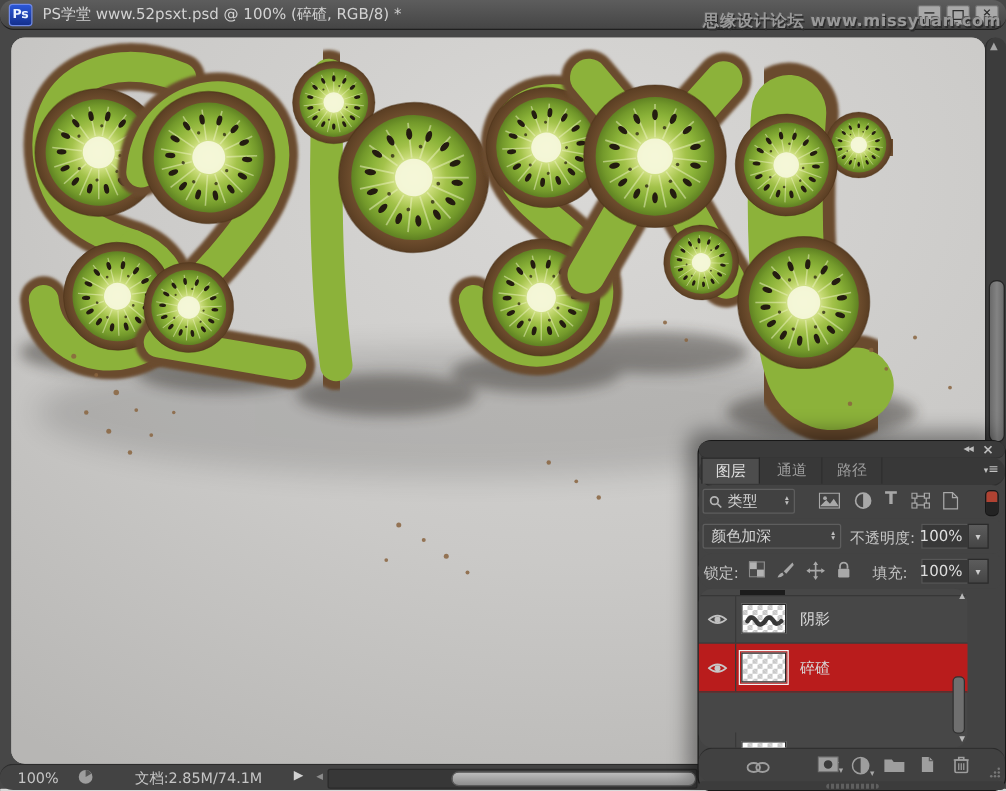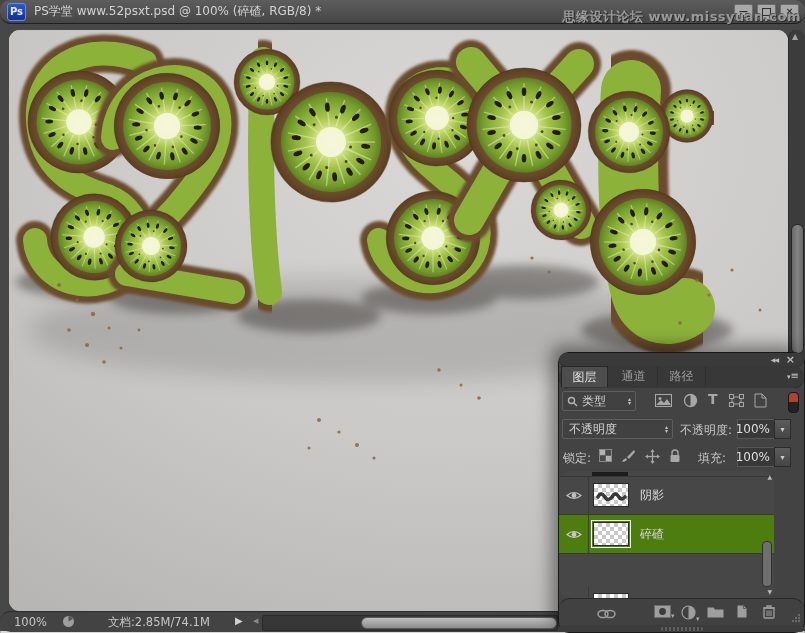--- a/index.html
+++ b/index.html
@@ -65,21 +65,21 @@
     display:flex;align-items:center;justify-content:center;}
   .plabel{position:absolute;color:#c6c6c6;}
   .ficon{position:absolute;top:6px;}
   .toggle{position:absolute;left:229px;top:4px;width:9px;height:19px;border-radius:4px;
     background:linear-gradient(#b04232 0 46%,#232323 46%);border:1px solid #171717;}
 
   .list{left:0;top:118px;width:215px;height:127px;background:#474747;overflow:hidden;}
   .sliver{position:absolute;left:0;top:0;width:245px;height:5px;border-bottom:1px solid #373737;}
   .lrow{position:absolute;left:0;width:245px;height:38px;border-bottom:1px solid #393939;
     display:flex;align-items:center;}
-  .lrow.sel{background:#4d7c0f;}
+  .lrow.sel{background:#b91c1c;}
   .eyecol{width:29px;height:100%;border-right:1px solid #393939;display:flex;
     align-items:center;justify-content:center;flex:none;}
   .thumbwrap{margin-left:4px;flex:none;position:relative;}
   .checker{width:34px;height:22px;border:1px solid #2a2a2a;background-color:#fff;
     background-image:linear-gradient(45deg,#c9c9c9 25%,transparent 25%,transparent 75%,#c9c9c9 75%),
                      linear-gradient(45deg,#c9c9c9 25%,#ffffff 25%,#ffffff 75%,#c9c9c9 75%);
     background-size:8px 8px;background-position:0 0,4px 4px;position:relative;}
   .sel .checker{outline:1px solid #f2f2f2;outline-offset:1px;}
   .lname{margin-left:11px;color:#d8d8d8;}
   .lscroll{position:absolute;right:2px;top:2px;width:9px;height:122px;}
@@ -373,21 +373,21 @@
       <span class="ficon" style="left:195px;top:5px;">
         <svg width="13" height="15">
             <path d="M1,1 h7 l4,4 v9 h-11 z" fill="none" stroke="#a8a8a8"></path>
             <path d="M8,1 v4 h4" fill="none" stroke="#a8a8a8"></path>
           </svg></span>
       <span class="toggle"></span>
     </div>
 
     <div class="abs row" style="top:62px;height:28px;">
       <div class="select" style="left:3px;top:4px;width:111px;padding-left:6px;">
-        <span>不透明度</span>
+        <span>颜色加深</span>
         <span class="updn">
             <span>▴</span>
             <span>▾</span>
           </span>
       </div>
       <span class="plabel" style="left:121px;top:7px;">不透明度:</span>
       <div class="valbox" style="left:178px;top:4px;">100%</div>
       <div class="dropbtn" style="left:215px;top:4px;">▾</div>
     </div>
 

